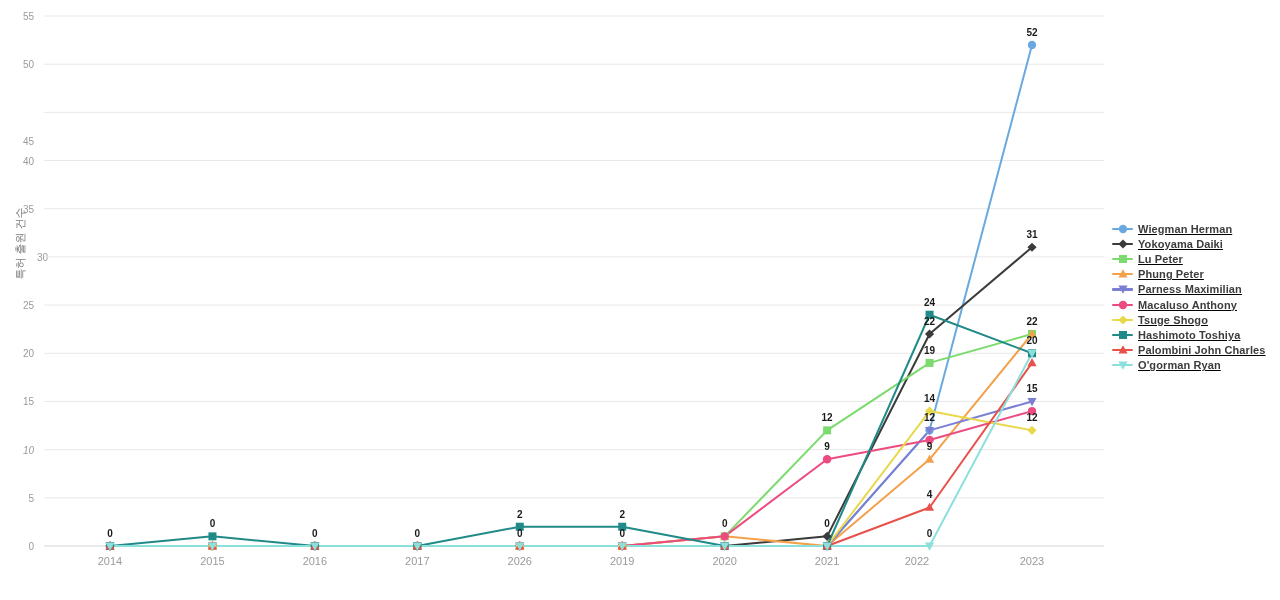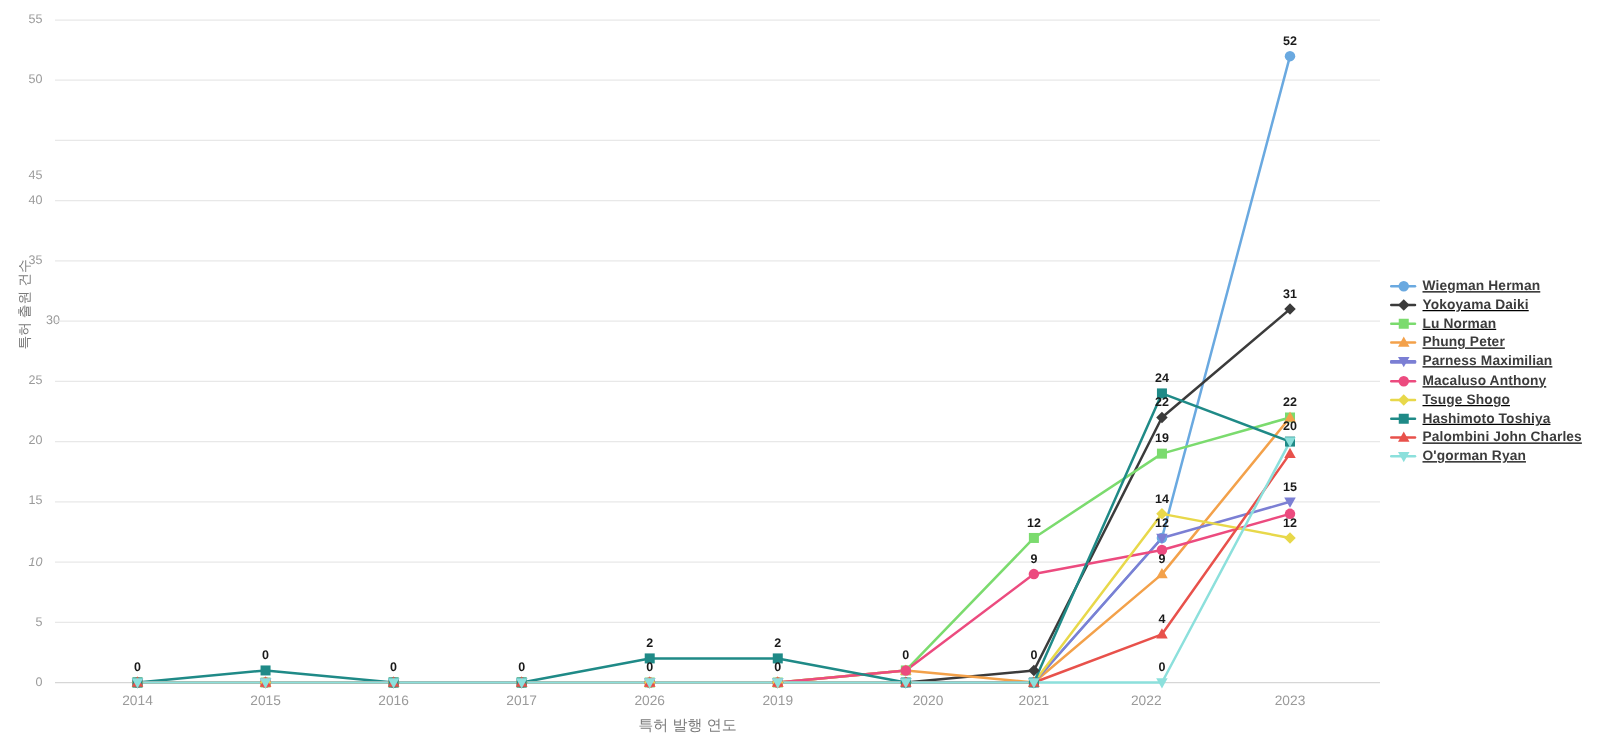--- a/index.html
+++ b/index.html
@@ -91,21 +91,20 @@
     color:#3c3c3c;
     letter-spacing:.1px;
   }
 </style>
 </head>
 <body>
 
 <div id="root">
 
   <div class="ylabel">특허 출원 건수</div>
-  <div class="xlabel">특허 발행 연도</div>
 
   <div id="yticks">
       <div class="ytick" style="left: 0px; top: 546px;">0</div>
       <div class="ytick" style="left: 0px; top: 497.818px;">5</div>
       <div class="ytick" style="left: 0px; top: 449.636px; font-style: italic;">10</div>
       <div class="ytick" style="left: 0px; top: 401.455px;">15</div>
       <div class="ytick" style="left: 0px; top: 353.273px;">20</div>
       <div class="ytick" style="left: 0px; top: 305.091px;">25</div>
       <div class="ytick" style="left: 0px; top: 256.909px; margin-left: 14px;">30</div>
       <div class="ytick" style="left: 0px; top: 208.727px;">35</div>
@@ -114,21 +113,21 @@
       <div class="ytick" style="left: 0px; top: 64.1818px;">50</div>
       <div class="ytick" style="left: 0px; top: 16px;">55</div>
     </div>
   <div id="xticks">
       <div class="xtick" style="left: 110px;">2014</div>
       <div class="xtick" style="left: 212.444px;">2015</div>
       <div class="xtick" style="left: 314.889px;">2016</div>
       <div class="xtick" style="left: 417.333px;">2017</div>
       <div class="xtick" style="left: 519.778px;">2026</div>
       <div class="xtick" style="left: 622.222px;">2019</div>
-      <div class="xtick" style="left: 724.667px; text-align: right;">2020</div>
+      <div class="xtick" style="left: 724.667px;">2020</div>
       <div class="xtick" style="left: 827.111px;">2021</div>
       <div class="xtick" style="left: 917px;">2022</div>
       <div class="xtick" style="left: 1032px;">2023</div>
     </div>
 
   <div id="plot">
     <svg id="svg" viewBox="0 0 1060 538" preserveAspectRatio="none">
       <g id="grid">
           <line x1="0" x2="1060" y1="538" y2="538" class="baseline"></line>
           <line x1="0" x2="1060" y1="489.8181818181818" y2="489.8181818181818" class="gridline"></line>
@@ -307,21 +306,21 @@
         </span>
         <span class="legend-label">Yokoyama Daiki</span>
       </div>
       <div class="legend-row">
         <span class="legend-mark">
           <span class="lm-line" style="background: rgb(123, 219, 110);"></span>
           <svg width="14" height="14" viewBox="0 0 14 14" style="position: absolute; left: 3.5px; top: -1px;">
             <rect x="3" y="3" width="8" height="8" fill="#7bdb6e"></rect>
           </svg>
         </span>
-        <span class="legend-label">Lu Norman</span>
+        <span class="legend-label">Lu Peter</span>
       </div>
       <div class="legend-row">
         <span class="legend-mark">
           <span class="lm-line" style="background: rgb(243, 161, 74);"></span>
           <svg width="14" height="14" viewBox="0 0 14 14" style="position: absolute; left: 3.5px; top: -1px;">
             <polygon points="7,2.2 11.6,10.4 2.4000000000000004,10.4" fill="#f3a14a"></polygon>
           </svg>
         </span>
         <span class="legend-label">Phung Peter</span>
       </div>

